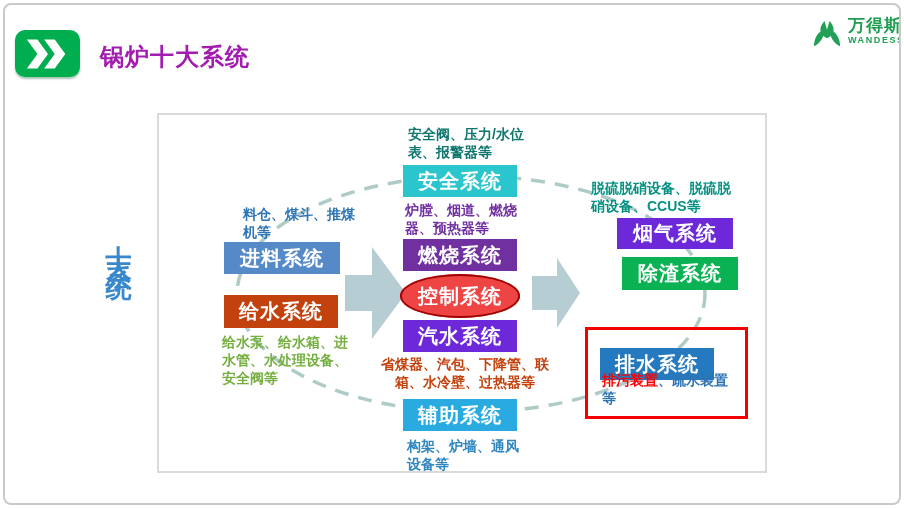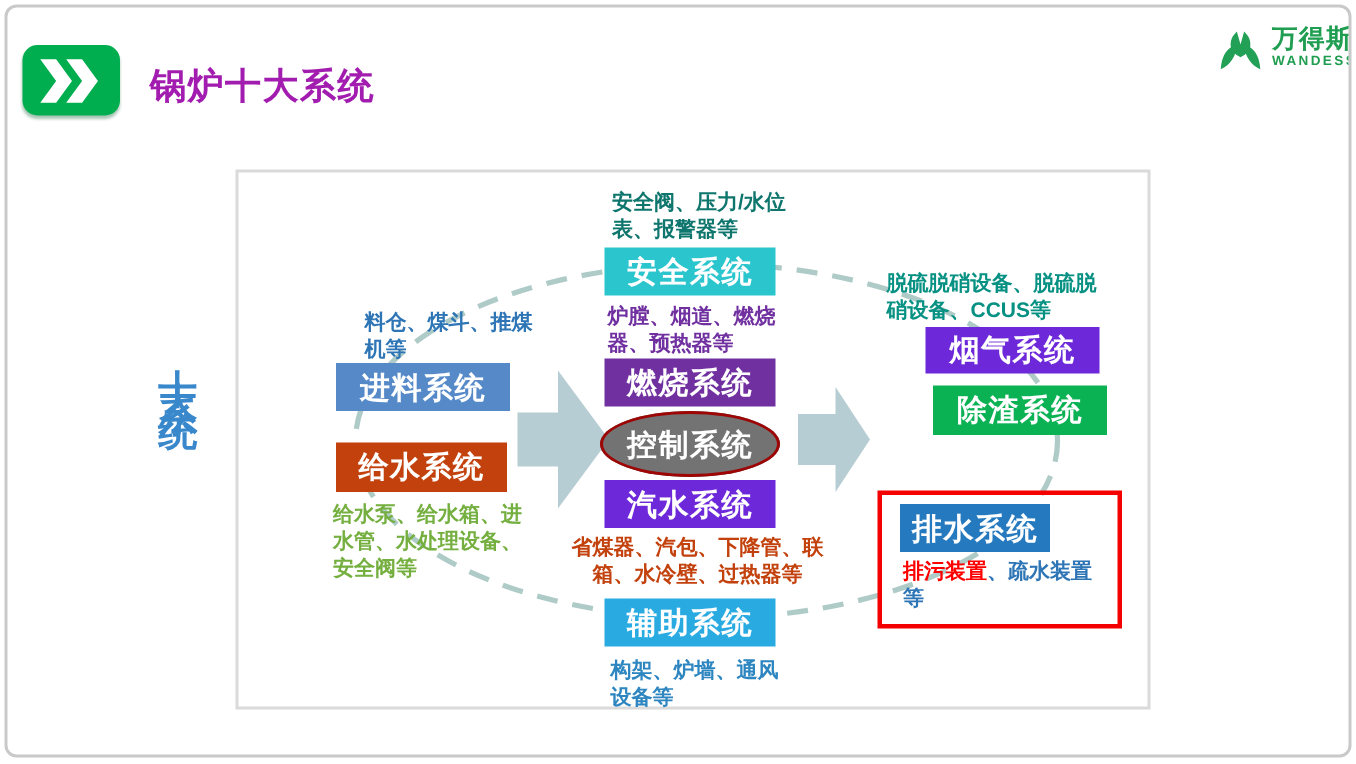--- a/index.html
+++ b/index.html
@@ -36,26 +36,26 @@
   .bg-svg { position:absolute; left:0; top:0; width:610px; height:360px; }
   
   .sysbox {
     position:absolute; display:flex; align-items:center; justify-content:center;
     color:#fff; font-size:20px; font-weight:700; white-space:nowrap; letter-spacing:1px;
   }
   .sys-feed       { left:65px;  top:127px; width:116px; height:32px; background:#5589C8; }
   .sys-feedwater  { left:65px;  top:180px; width:114px; height:33px; background:#c2410c; }
   .sys-safety     { left:244px; top:50px;  width:114px; height:32px; background:#2BC5CD; }
   .sys-combustion { left:244px; top:124px; width:114px; height:32px; background:#7030A0; }
-  .sys-control    { left:241px; top:159px; width:120px; height:44px; background:#737373; border-radius:50%; box-shadow:0 0 0 2px #9e0505 inset; }
+  .sys-control    { left:241px; top:159px; width:120px; height:44px; background:#ef4444; border-radius:50%; box-shadow:0 0 0 2px #9e0505 inset; }
   .sys-steam      { left:244px; top:205px; width:114px; height:32px; background:#6d28d9; }
   .sys-auxiliary  { left:244px; top:284px; width:114px; height:32px; background:#29ABE2; }
   .sys-fluegas    { left:438px; top:103px; width:116px; height:31px; background:#6d28d9;margin-left:20px; }
   .sys-slag       { left:438px; top:142px; width:116px; height:33px; background:#0BB254;margin-left:25px; }
-  .sys-drain      { left:441px; top:221px; width:100px; height:32px; background:#2579BE; }
+  .sys-drain      { left:441px; top:233px; width:114px; height:32px; background:#2579BE; }
   .highlight-box  { position:absolute; left:426px; top:212px; width:163px; height:92px; border:3px solid #F40000; }
   
   .note { position:absolute; font-size:14px; font-weight:700; line-height:1.3; }
   .note-feed       { left:69px;  top:90px;  width:120px; color:#2E75B6;margin-left:15px; }
   .note-feedwater  { left:63px;  top:218px; width:138px; color:#74AF3F; }
   .note-safety     { left:249px; top:10px;  width:126px; color:#0f766e; }
   .note-combustion { left:246px; top:86px;  width:128px; color:#7030A0; }
   .note-steam      { left:221px; top:240px; width:170px; color:#c2410c; text-align:center; }
   .note-auxiliary  { left:248px; top:322px; width:120px; color:#2E86C1; }
   .note-fluegas    { left:432px; top:64px;  width:148px; color:#069183; }

